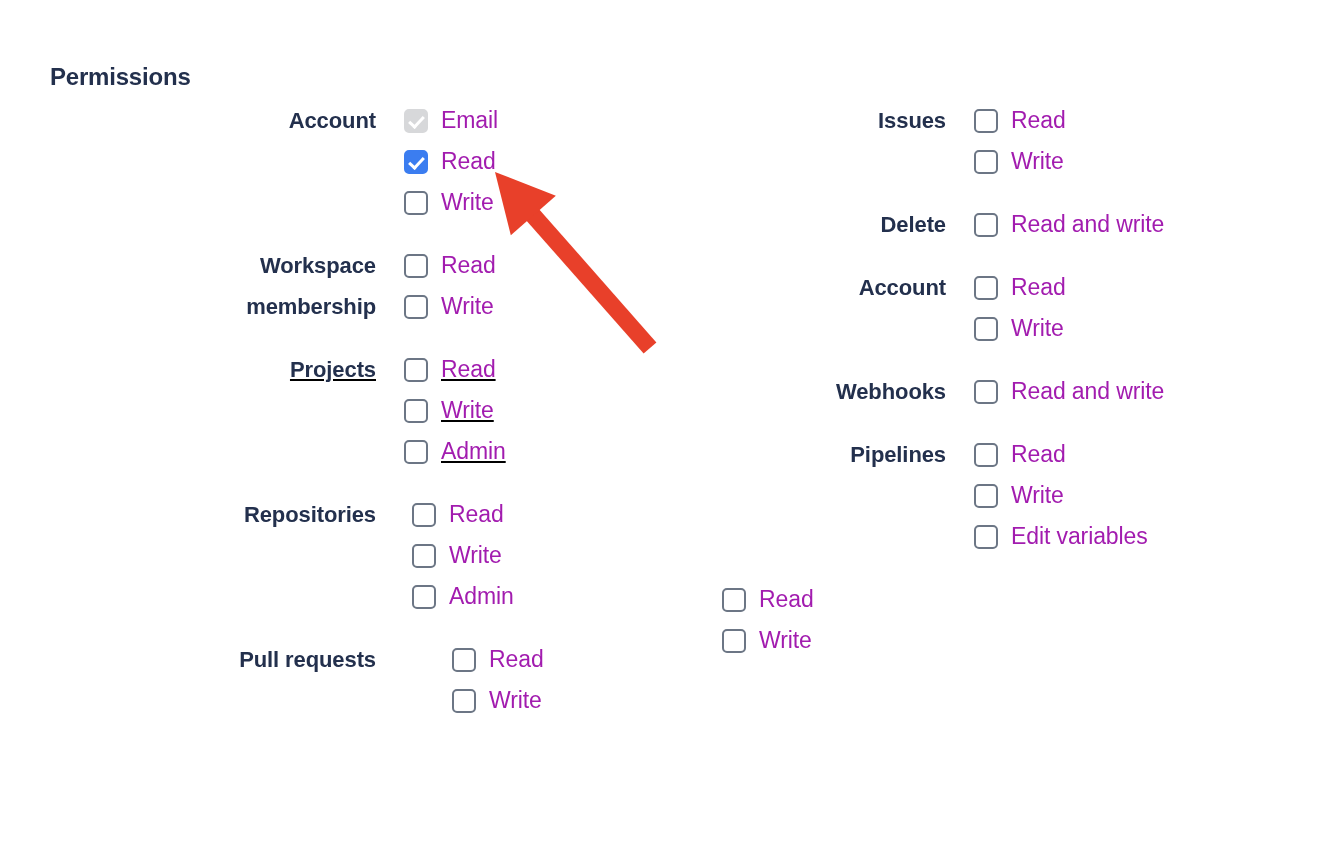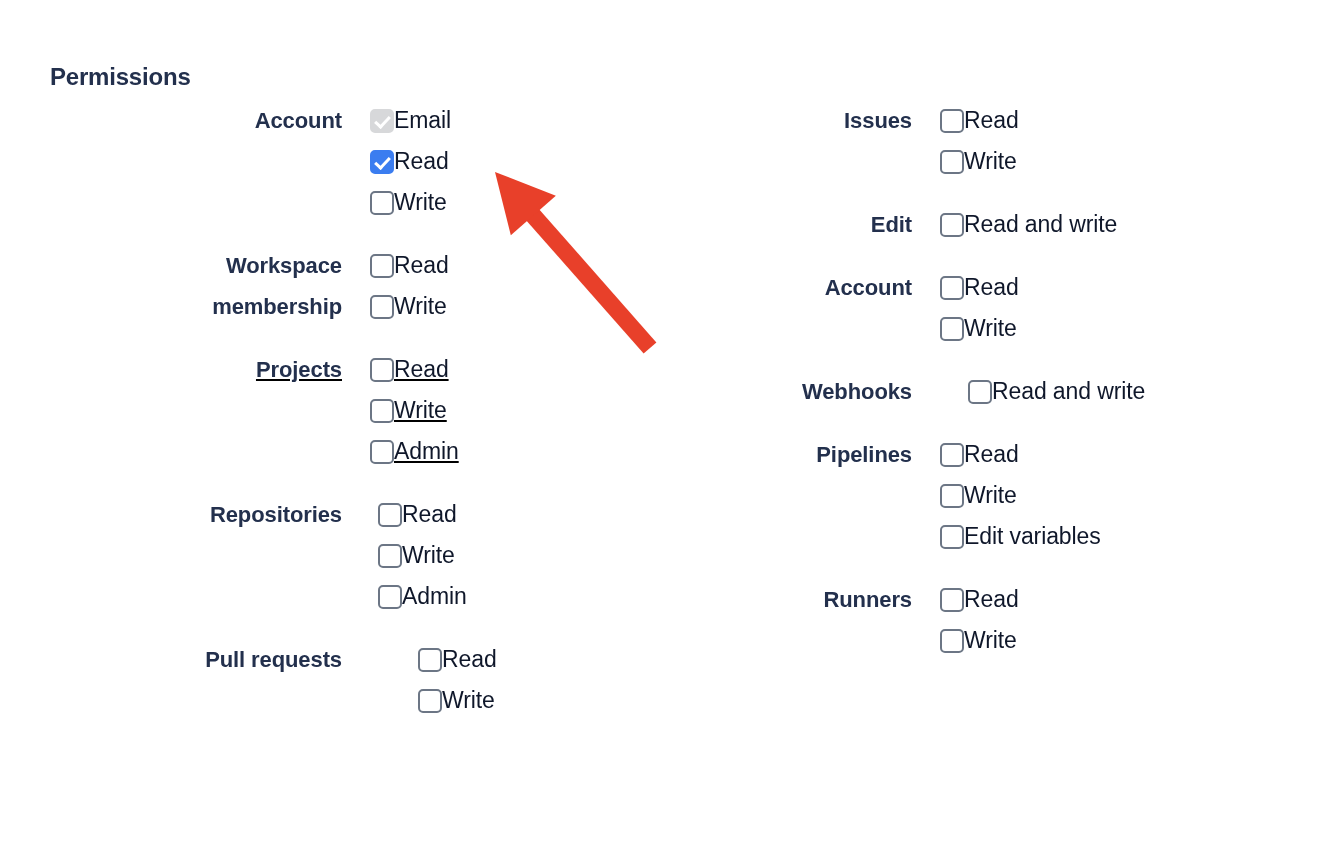--- a/index.html
+++ b/index.html
@@ -38,20 +38,21 @@
   .column {
     position: absolute;
     top: 0;
   }
   .column.left  { left: 0px;   width: 660px; }
   .column.right { left: 660px; width: 662px; }
 
   .perm-group {
     display: flex;
     align-items: flex-start;
+    margin-left: 34px;
   }
 
   .group-label {
     text-align: right;
     font-size: 22px;
     font-weight: bold;
     color: #23304D;
     line-height: 41px;
     letter-spacing: -0.1px;
     white-space: pre-line;
@@ -101,21 +102,22 @@
     top: 2px;
     width: 6px;
     height: 12px;
     border: solid #ffffff;
     border-width: 0 3px 3px 0;
     transform: rotate(43deg);
   }
 
   .option-label {
     font-size: 23px;
-    color: #0f172a;
+    color: #a21caf;
+    padding-left: 13px;
     line-height: 1;
     white-space: nowrap;
     letter-spacing: -0.1px;
     cursor: pointer;
   }
 
   #arrow-annotation {
     position: absolute;
     left: 0;
     top: 0;
@@ -218,42 +220,42 @@
             <div class="checkbox" role="checkbox" aria-checked="false"></div>
             <span class="option-label">Read</span>
           </div>
           <div class="option-row">
             <div class="checkbox" role="checkbox" aria-checked="false"></div>
             <span class="option-label">Write</span>
           </div>
         </div>
       </div>
       <div class="perm-group" style="margin-bottom: 22px;">
-        <div class="group-label">Edit</div>
+        <div class="group-label">Delete</div>
         <div class="options">
           <div class="option-row">
             <div class="checkbox" role="checkbox" aria-checked="false"></div>
             <span class="option-label">Read and write</span>
           </div>
         </div>
       </div>
       <div class="perm-group" style="margin-bottom: 22px;">
         <div class="group-label">Account</div>
         <div class="options">
           <div class="option-row">
             <div class="checkbox" role="checkbox" aria-checked="false"></div>
             <span class="option-label">Read</span>
           </div>
           <div class="option-row">
             <div class="checkbox" role="checkbox" aria-checked="false"></div>
             <span class="option-label">Write</span>
           </div>
         </div>
       </div>
-      <div class="perm-group" style="margin-bottom: 22px; gap: 28px;">
+      <div class="perm-group" style="margin-bottom: 22px;">
         <div class="group-label">Webhooks</div>
         <div class="options">
           <div class="option-row">
             <div class="checkbox" role="checkbox" aria-checked="false"></div>
             <span class="option-label">Read and write</span>
           </div>
         </div>
       </div>
       <div class="perm-group" style="margin-bottom: 22px;">
         <div class="group-label">Pipelines</div>
@@ -266,21 +268,20 @@
             <div class="checkbox" role="checkbox" aria-checked="false"></div>
             <span class="option-label">Write</span>
           </div>
           <div class="option-row">
             <div class="checkbox" role="checkbox" aria-checked="false"></div>
             <span class="option-label">Edit variables</span>
           </div>
         </div>
       </div>
       <div class="perm-group" style="margin-bottom: 22px;">
-        <div class="group-label">Runners</div>
         <div class="options">
           <div class="option-row">
             <div class="checkbox" role="checkbox" aria-checked="false"></div>
             <span class="option-label">Read</span>
           </div>
           <div class="option-row">
             <div class="checkbox" role="checkbox" aria-checked="false"></div>
             <span class="option-label">Write</span>
           </div>
         </div>

